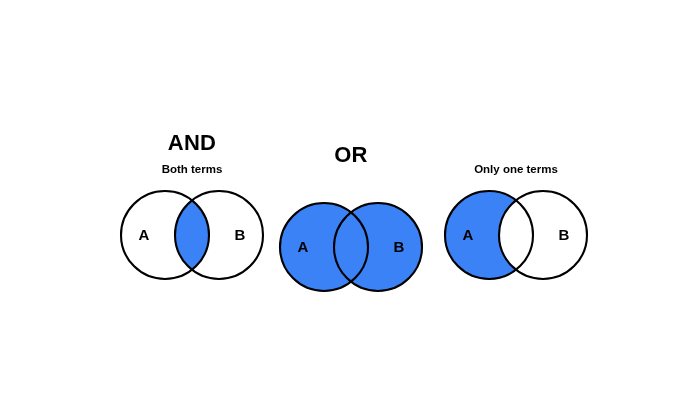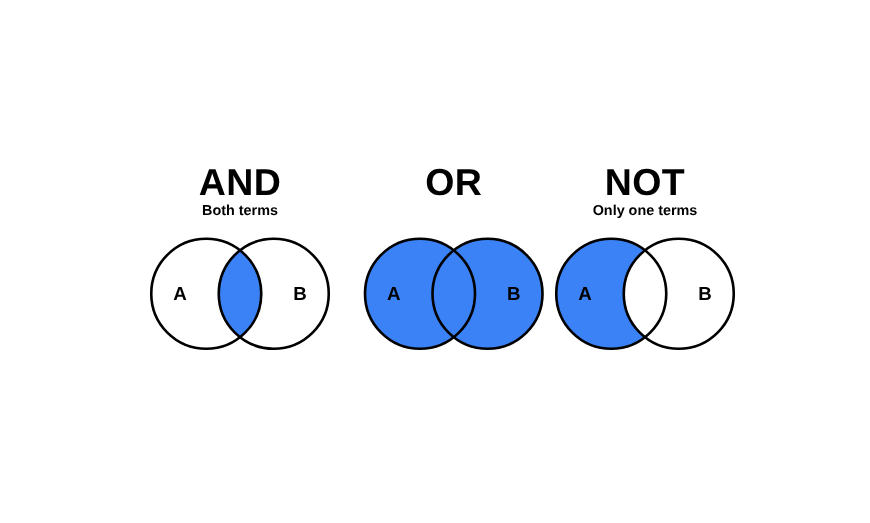--- a/index.html
+++ b/index.html
@@ -45,30 +45,30 @@
   }
 
   .panel {
     position: absolute;
     top: 0;
     width: 186px;
     height: 170px;
   }
 
   .panel-and { left: 99px; }
-  .panel-or  { left: 270px; }
+  .panel-or  { left: 258px; margin-top: 12px; }
   .panel-not { left: 423px; }
 
   .panel-heading {
     position: absolute;
     left: 0;
     top: 0;
     width: 186px;
     text-align: center;
-    font-size: 30px;
+    font-size: 22px;
     font-weight: bold;
     line-height: 1;
     letter-spacing: 0.3px;
   }
 
   .panel-subtitle {
     position: absolute;
     left: 0;
     top: 32px;
     width: 186px;
@@ -155,21 +155,20 @@
 
           <circle class="circle-outline" cx="66" cy="49" r="44"></circle>
           <circle class="circle-outline" cx="120" cy="49" r="44"></circle>
           <text class="venn-label" x="45" y="50">A</text>
           <text class="venn-label" x="141" y="50">B</text>
         </svg>
       </div>
     </div>
 
     <div class="panel panel-not">
-      <div class="panel-heading">NOT</div>
       <div class="panel-subtitle">Only one terms</div>
       <div class="venn-wrap">
         <svg class="venn-svg" viewBox="0 0 186 98">
           <defs>
             <mask id="maskAonly-not">
               <rect x="0" y="0" width="186" height="98" fill="#000000"></rect>
               <circle cx="66" cy="49" r="44" fill="#ffffff"></circle>
               <circle cx="120" cy="49" r="44" fill="#000000"></circle>
             </mask>
           </defs>

